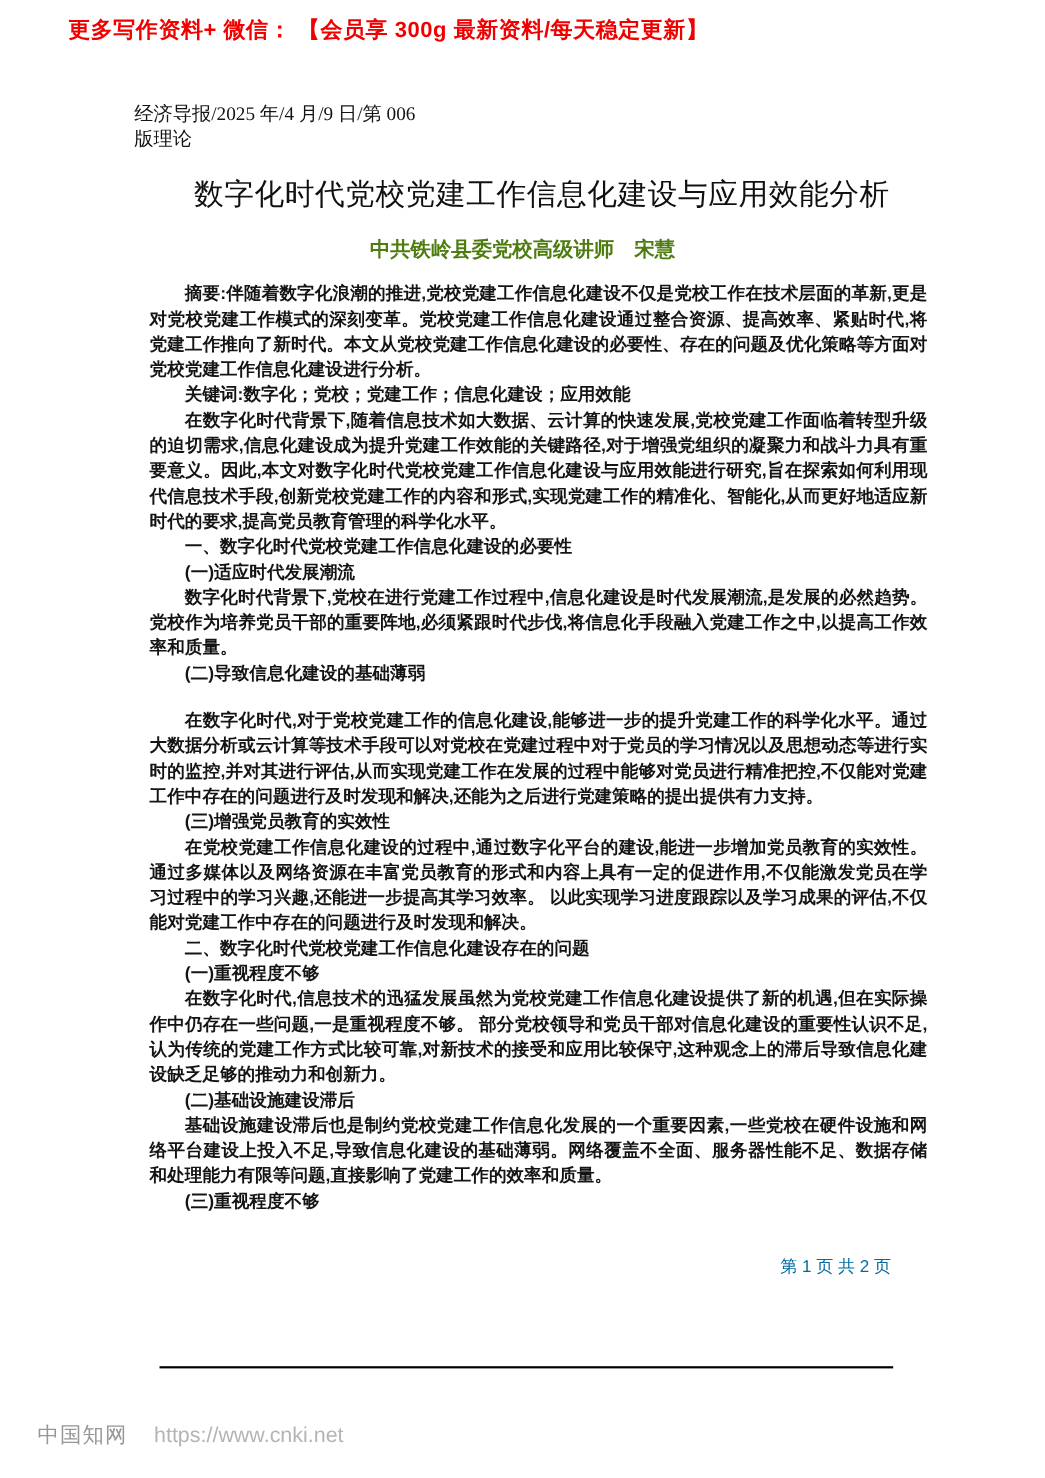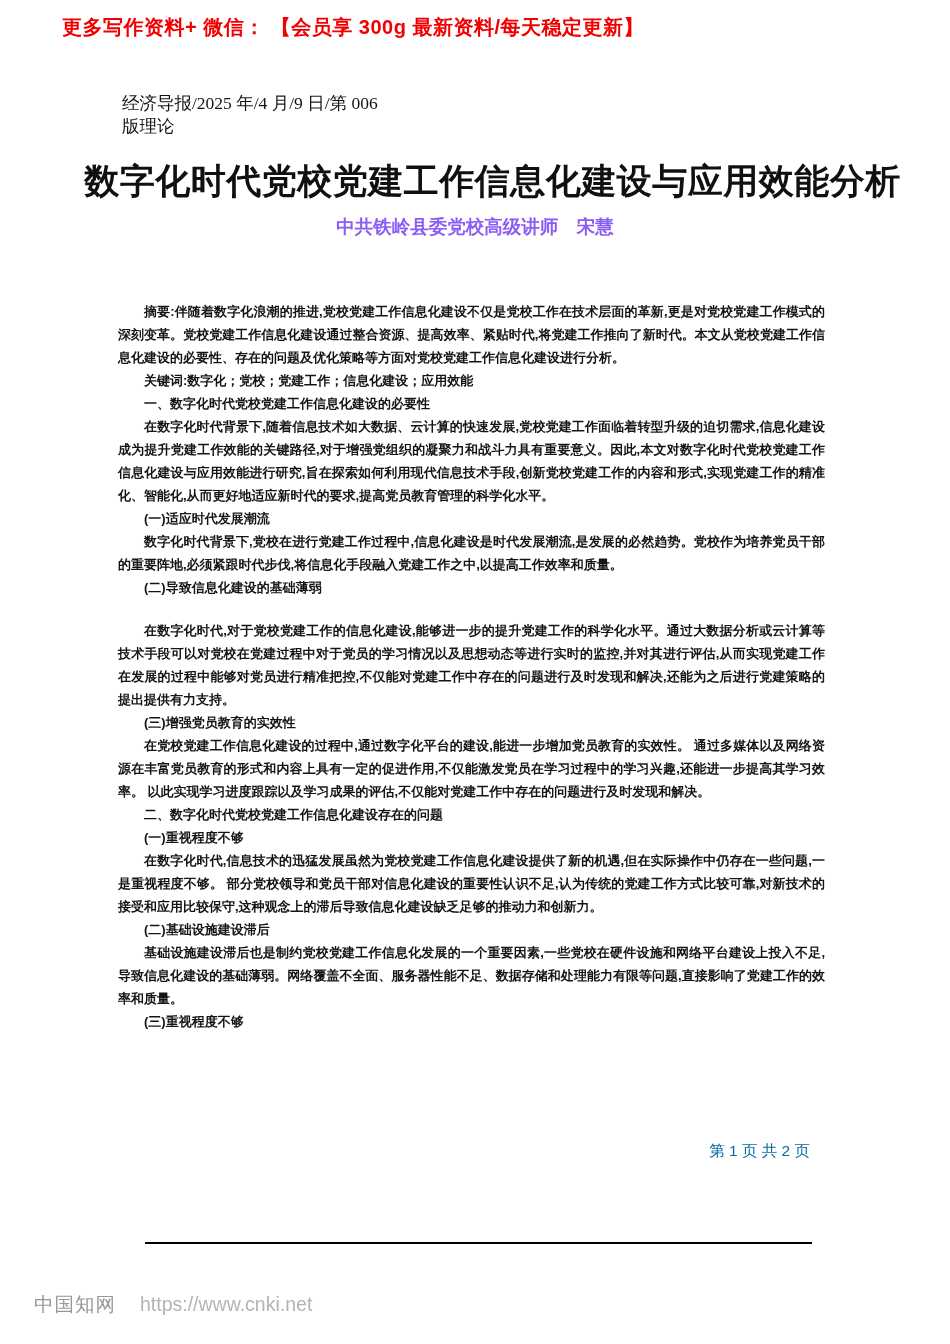--- a/index.html
+++ b/index.html
@@ -31,48 +31,47 @@
     font-size: 17.5px;
     line-height: 23px;
     color: #141414;
   }
   .title {
     position: absolute;
     left: 0;
     right: 0;
     top: 158px;
     text-align: center;
-    font-size: 35px;
-    font-weight: 700;
+    font-size: 27px;
+    font-weight: 400;
     letter-spacing: 0.5px;
     color: #101010;
     margin-left: 35px;
   }
   .author {
     position: absolute;
     left: 0;
     right: 0;
     top: 214px;
     text-align: center;
     font-size: 18.5px;
     font-weight: 600;
-    color: #8b5cf6;
+    color: #4d7c0f;
     white-space: pre;
   }
   .article-body {
     position: absolute;
-    left: 118px;
+    left: 136px;
     top: 256px;
     width: 707px;
-    font-size: 13px;
+    font-size: 16px;
     line-height: 23px;
     font-weight: 600;
     text-align: justify;
     color: #141414;
-    margin-top: 44px;
   }
   .para { margin: 0; text-indent: 2em; }
   .para.gap { margin-top: 20px; }
   .page-number {
     position: absolute;
     top: 1141px;
     right: 140px;
     font-size: 15.5px;
     font-weight: 400;
     color: #0369a1;
@@ -109,22 +108,22 @@
     <div>版理论</div>
   </div>
 
   <div class="title">数字化时代党校党建工作信息化建设与应用效能分析</div>
 
   <div class="author">中共铁岭县委党校高级讲师　宋慧</div>
 
   <div class="article-body" id="article-body">
       <p class="para">摘要:伴随着数字化浪潮的推进,党校党建工作信息化建设不仅是党校工作在技术层面的革新,更是对党校党建工作模式的深刻变革。党校党建工作信息化建设通过整合资源、提高效率、紧贴时代,将党建工作推向了新时代。本文从党校党建工作信息化建设的必要性、存在的问题及优化策略等方面对党校党建工作信息化建设进行分析。</p>
       <p class="para">关键词:数字化；党校；党建工作；信息化建设；应用效能</p>
+      <p class="para">在数字化时代背景下,随着信息技术如大数据、云计算的快速发展,党校党建工作面临着转型升级的迫切需求,信息化建设成为提升党建工作效能的关键路径,对于增强党组织的凝聚力和战斗力具有重要意义。因此,本文对数字化时代党校党建工作信息化建设与应用效能进行研究,旨在探索如何利用现代信息技术手段,创新党校党建工作的内容和形式,实现党建工作的精准化、智能化,从而更好地适应新时代的要求,提高党员教育管理的科学化水平。</p>
       <p class="para">一、数字化时代党校党建工作信息化建设的必要性</p>
-      <p class="para">在数字化时代背景下,随着信息技术如大数据、云计算的快速发展,党校党建工作面临着转型升级的迫切需求,信息化建设成为提升党建工作效能的关键路径,对于增强党组织的凝聚力和战斗力具有重要意义。因此,本文对数字化时代党校党建工作信息化建设与应用效能进行研究,旨在探索如何利用现代信息技术手段,创新党校党建工作的内容和形式,实现党建工作的精准化、智能化,从而更好地适应新时代的要求,提高党员教育管理的科学化水平。</p>
       <p class="para">(一)适应时代发展潮流</p>
       <p class="para">数字化时代背景下,党校在进行党建工作过程中,信息化建设是时代发展潮流,是发展的必然趋势。党校作为培养党员干部的重要阵地,必须紧跟时代步伐,将信息化手段融入党建工作之中,以提高工作效率和质量。</p>
       <p class="para">(二)导致信息化建设的基础薄弱</p>
       <p class="para gap">在数字化时代,对于党校党建工作的信息化建设,能够进一步的提升党建工作的科学化水平。通过大数据分析或云计算等技术手段可以对党校在党建过程中对于党员的学习情况以及思想动态等进行实时的监控,并对其进行评估,从而实现党建工作在发展的过程中能够对党员进行精准把控,不仅能对党建工作中存在的问题进行及时发现和解决,还能为之后进行党建策略的提出提供有力支持。</p>
       <p class="para">(三)增强党员教育的实效性</p>
       <p class="para">在党校党建工作信息化建设的过程中,通过数字化平台的建设,能进一步增加党员教育的实效性。 通过多媒体以及网络资源在丰富党员教育的形式和内容上具有一定的促进作用,不仅能激发党员在学习过程中的学习兴趣,还能进一步提高其学习效率。 以此实现学习进度跟踪以及学习成果的评估,不仅能对党建工作中存在的问题进行及时发现和解决。</p>
       <p class="para">二、数字化时代党校党建工作信息化建设存在的问题</p>
       <p class="para">(一)重视程度不够</p>
       <p class="para">在数字化时代,信息技术的迅猛发展虽然为党校党建工作信息化建设提供了新的机遇,但在实际操作中仍存在一些问题,一是重视程度不够。 部分党校领导和党员干部对信息化建设的重要性认识不足,认为传统的党建工作方式比较可靠,对新技术的接受和应用比较保守,这种观念上的滞后导致信息化建设缺乏足够的推动力和创新力。</p>
       <p class="para">(二)基础设施建设滞后</p>

